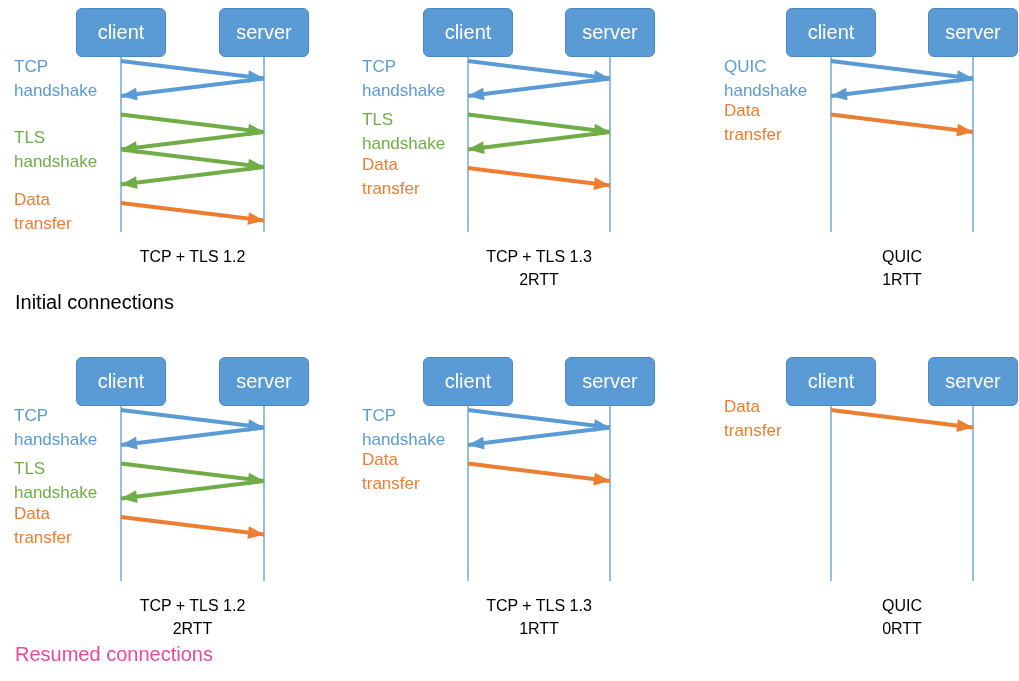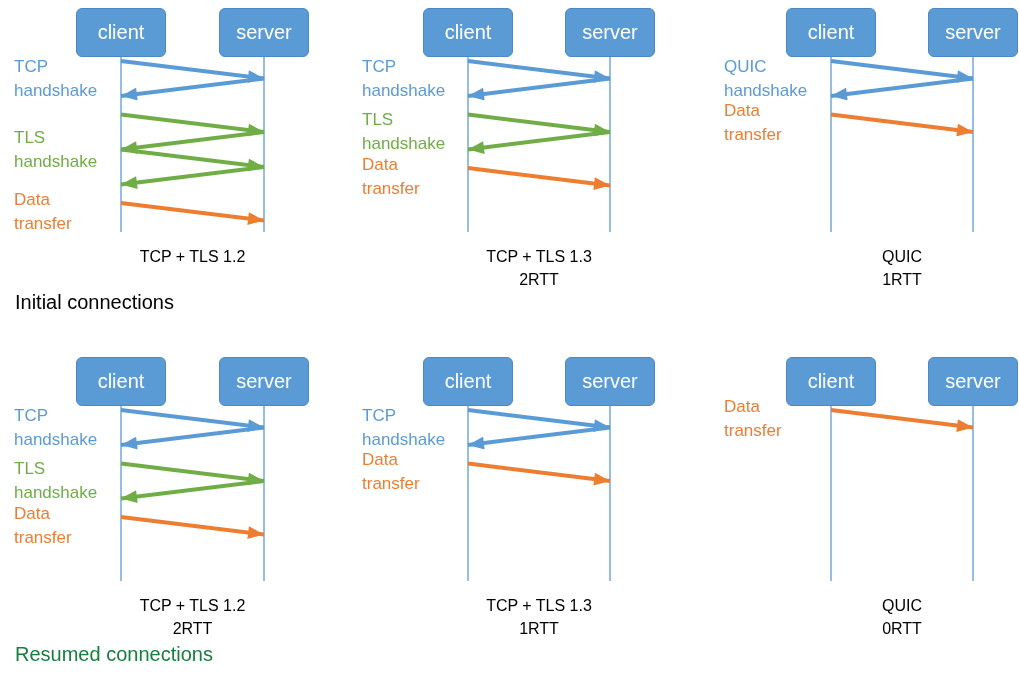--- a/index.html
+++ b/index.html
@@ -148,21 +148,21 @@
         <div class="phase-label-line">handshake</div>
       </div>
       <div class="phase-label" style="position: absolute; left: 724px; top: 99.25px; color: rgb(237, 125, 49);">
         <div class="phase-label-line">Data</div>
         <div class="phase-label-line">transfer</div>
       </div>
       <div class="diagram-caption" style="position: absolute; left: 772px; top: 245px; color: rgb(0, 0, 0);">
         <div class="caption-line">QUIC</div>
         <div class="caption-line">1RTT</div>
       </div>
-      <div class="section-heading" style="left: 15px; top: 643px; position: absolute; color: #15803d;">Resumed connections</div>
+      <div class="section-heading" style="left: 15px; top: 643px; position: absolute; color: #ec4899;">Resumed connections</div>
       <div class="actor-box" style="left: 76px; top: 357px; background: rgb(91, 155, 213); border: 1px solid rgb(74, 137, 196); color: rgb(255, 255, 255);">client</div>
       <div class="actor-box" style="left: 219px; top: 357px; background: rgb(91, 155, 213); border: 1px solid rgb(74, 137, 196); color: rgb(255, 255, 255);">server</div>
       <div class="phase-label" style="position: absolute; left: 14px; top: 403.5px; color: rgb(91, 155, 213);">
         <div class="phase-label-line">TCP</div>
         <div class="phase-label-line">handshake</div>
       </div>
       <div class="phase-label" style="position: absolute; left: 14px; top: 457px; color: rgb(112, 173, 71);">
         <div class="phase-label-line">TLS</div>
         <div class="phase-label-line">handshake</div>
       </div>

